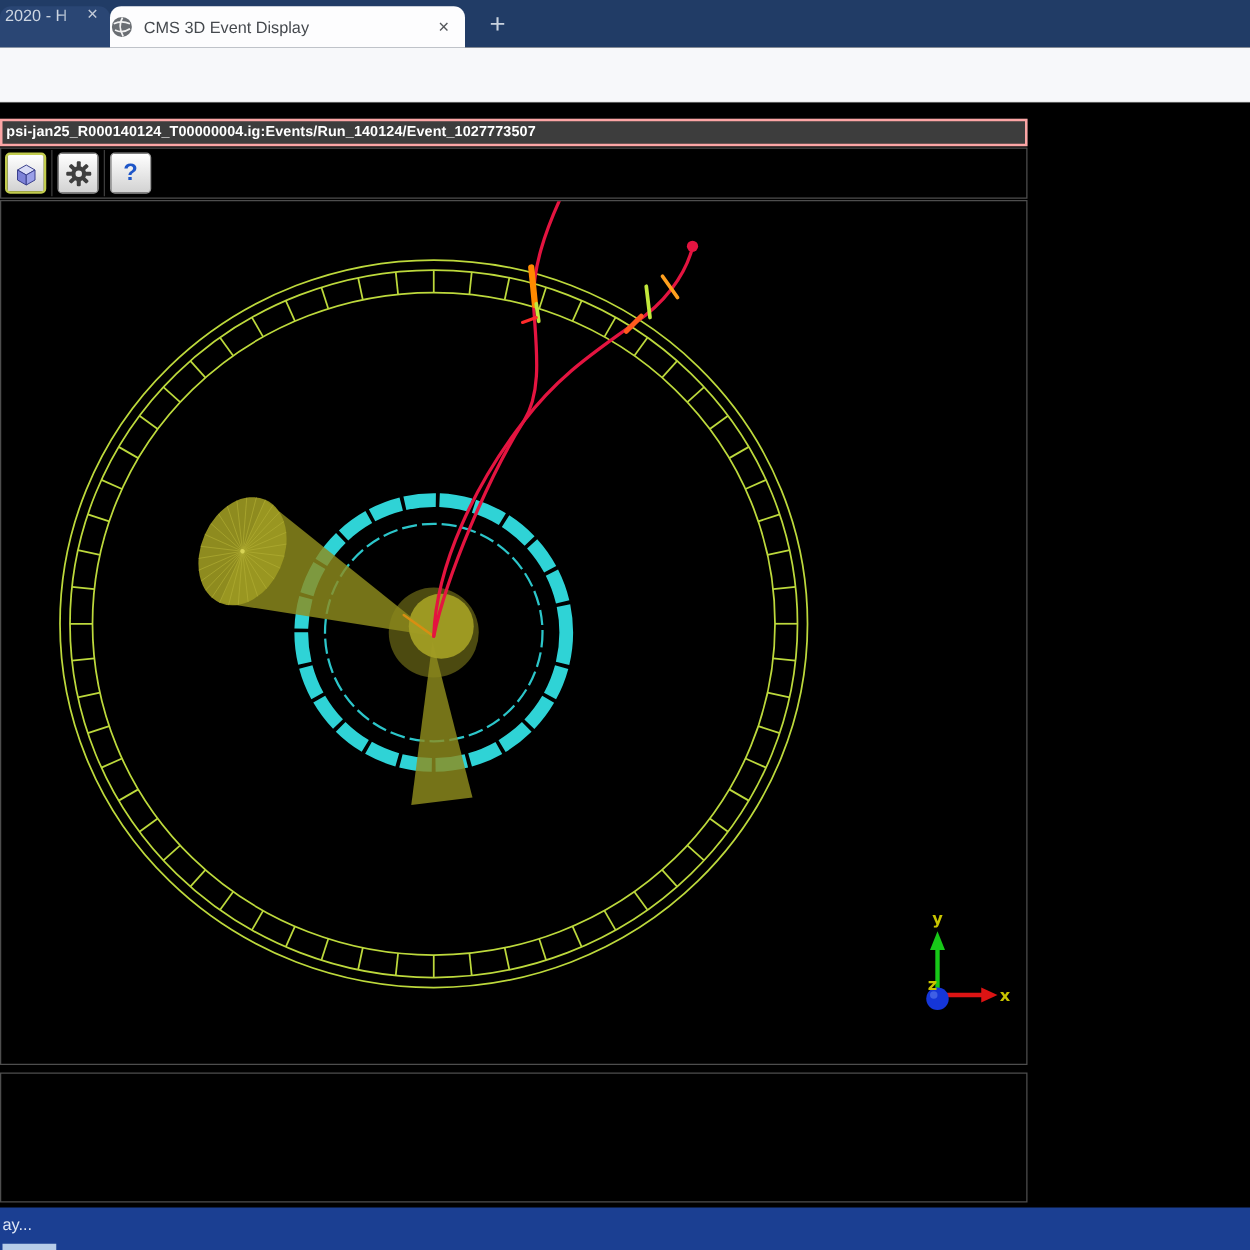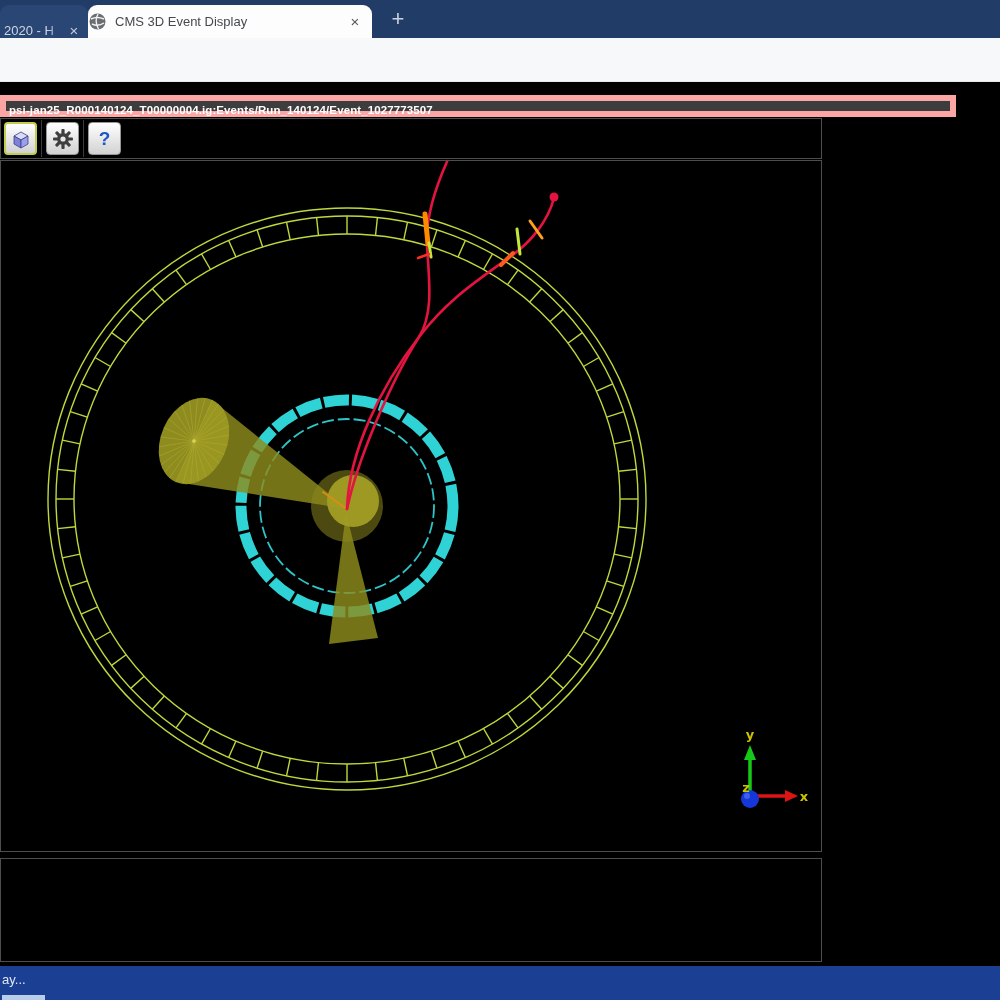--- a/index.html
+++ b/index.html
@@ -2,38 +2,38 @@
 <html><head>
 <meta charset="utf-8">
 <style>
   * { margin:0; padding:0; box-sizing:border-box; }
   html,body { width:1000px; height:1000px; overflow:hidden; background:#000;
     font-family:"Liberation Sans", sans-serif; }
 
   
   .tabbar { position:absolute; top:0; left:0; width:1000px; height:38px; background:#213c66; }
   .tab-bg { position:absolute; left:0; top:5px; width:88px; height:33px; background:#2a4674;
-    border-radius:9px 9px 0 0; display:flex; align-items:flex-end; padding:0 6px 0 4px; }
+    border-radius:9px 9px 0 0; display:flex; align-items:flex-start; padding:0 6px 0 4px; }
   .tab-bg .ttl { color:#cdd6e2; font-size:13px; white-space:nowrap; overflow:hidden; flex:1;
     -webkit-mask-image:linear-gradient(90deg,#000 70%,transparent); }
   .tab-close-lt { color:#c3cbd8; font-size:15px; line-height:14px; width:16px; text-align:center;
     cursor:default; }
   .tab-active { position:absolute; left:88px; top:5px; width:284px; height:33px; background:#fdfdfe;
     border-radius:9px 9px 0 0; display:flex; align-items:center; padding:0 8px 0 1px; }
   .tab-active .ttl { color:#45494e; font-size:13px; white-space:nowrap; overflow:hidden; flex:1; margin-left:9px; }
   .tab-close-dk { color:#55585c; font-size:15px; line-height:15px; width:18px; text-align:center; }
   .newtab { position:absolute; left:384px; top:6px; width:28px; height:28px; color:#c9d2de;
     font-size:22px; line-height:26px; text-align:center; border-radius:6px; }
   .browser-strip { position:absolute; top:38px; left:0; width:1000px; height:44px; background:#f7f8fa;
     border-bottom:1px solid #e6e7e9; }
 
   
   .appwin { position:absolute; top:82px; left:0; width:1000px; height:918px; background:#000; }
-  .titlebar { position:absolute; top:13px; left:0; width:956px; height:22px; background:#3d3d3d;
-    border:6px solid #fca5a5; color:#ffffff; font-weight:bold; font-size:11.5px; line-height:19px;
+  .titlebar { position:absolute; top:13px; left:0; width:822px; height:22px; background:#3d3d3d;
+    border:2px solid #fca5a5; color:#ffffff; font-weight:bold; font-size:11.5px; line-height:19px;
     padding-left:3px; letter-spacing:0.1px; white-space:nowrap; }
   .apptoolbar { position:absolute; top:36px; left:0; width:822px; height:41px; background:#000;
     border:1px solid #4e4e4e; display:flex; align-items:center; padding-left:3px; }
   .tbtn { width:33px; height:33px; border-radius:4px; background:linear-gradient(#ffffff,#d2d2d2);
     border:1px solid #979797; display:flex; align-items:center; justify-content:center; }
   .tbtn.active { border:2px solid #c2cc4e; }
   .tsep { width:1px; height:37px; background:#3c3c3c; margin:0 4px; }
   .helpglyph { color:#1e56c8; font-weight:bold; font-size:19px; }
   .canvaswrap { position:absolute; top:78px; left:0; width:822px; height:692px; background:#000;
     border:1px solid #4e4e4e; }

